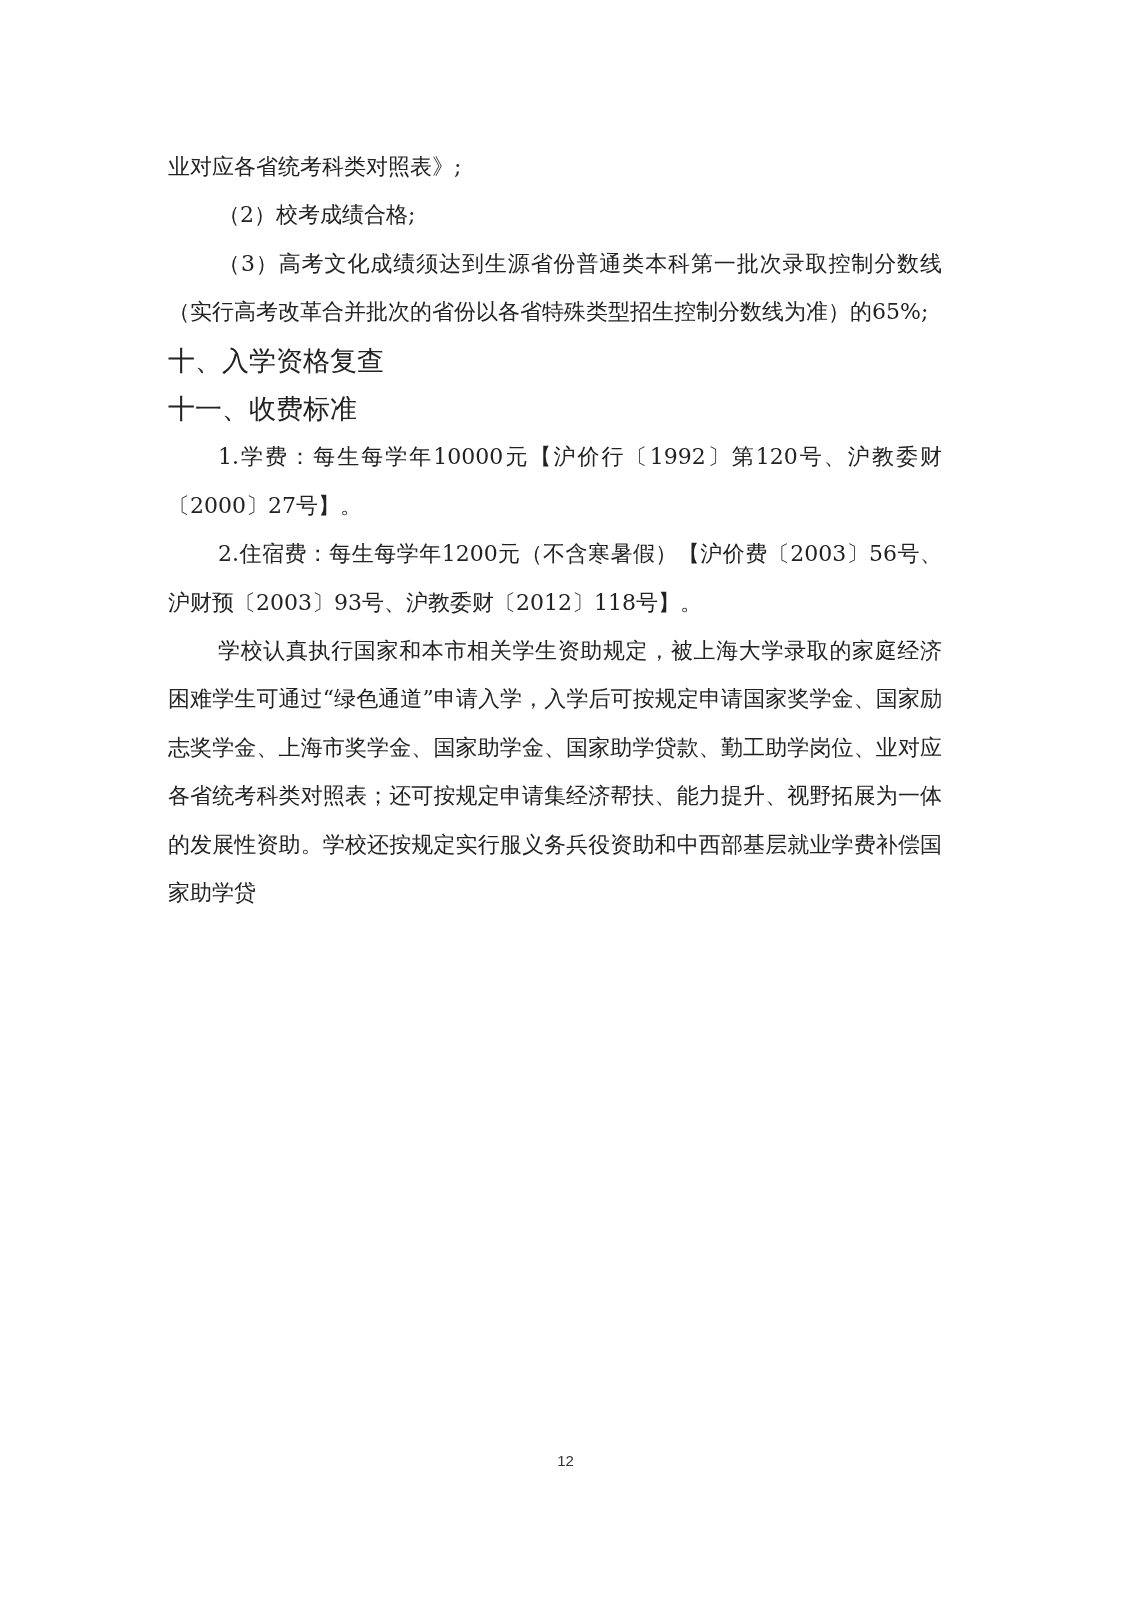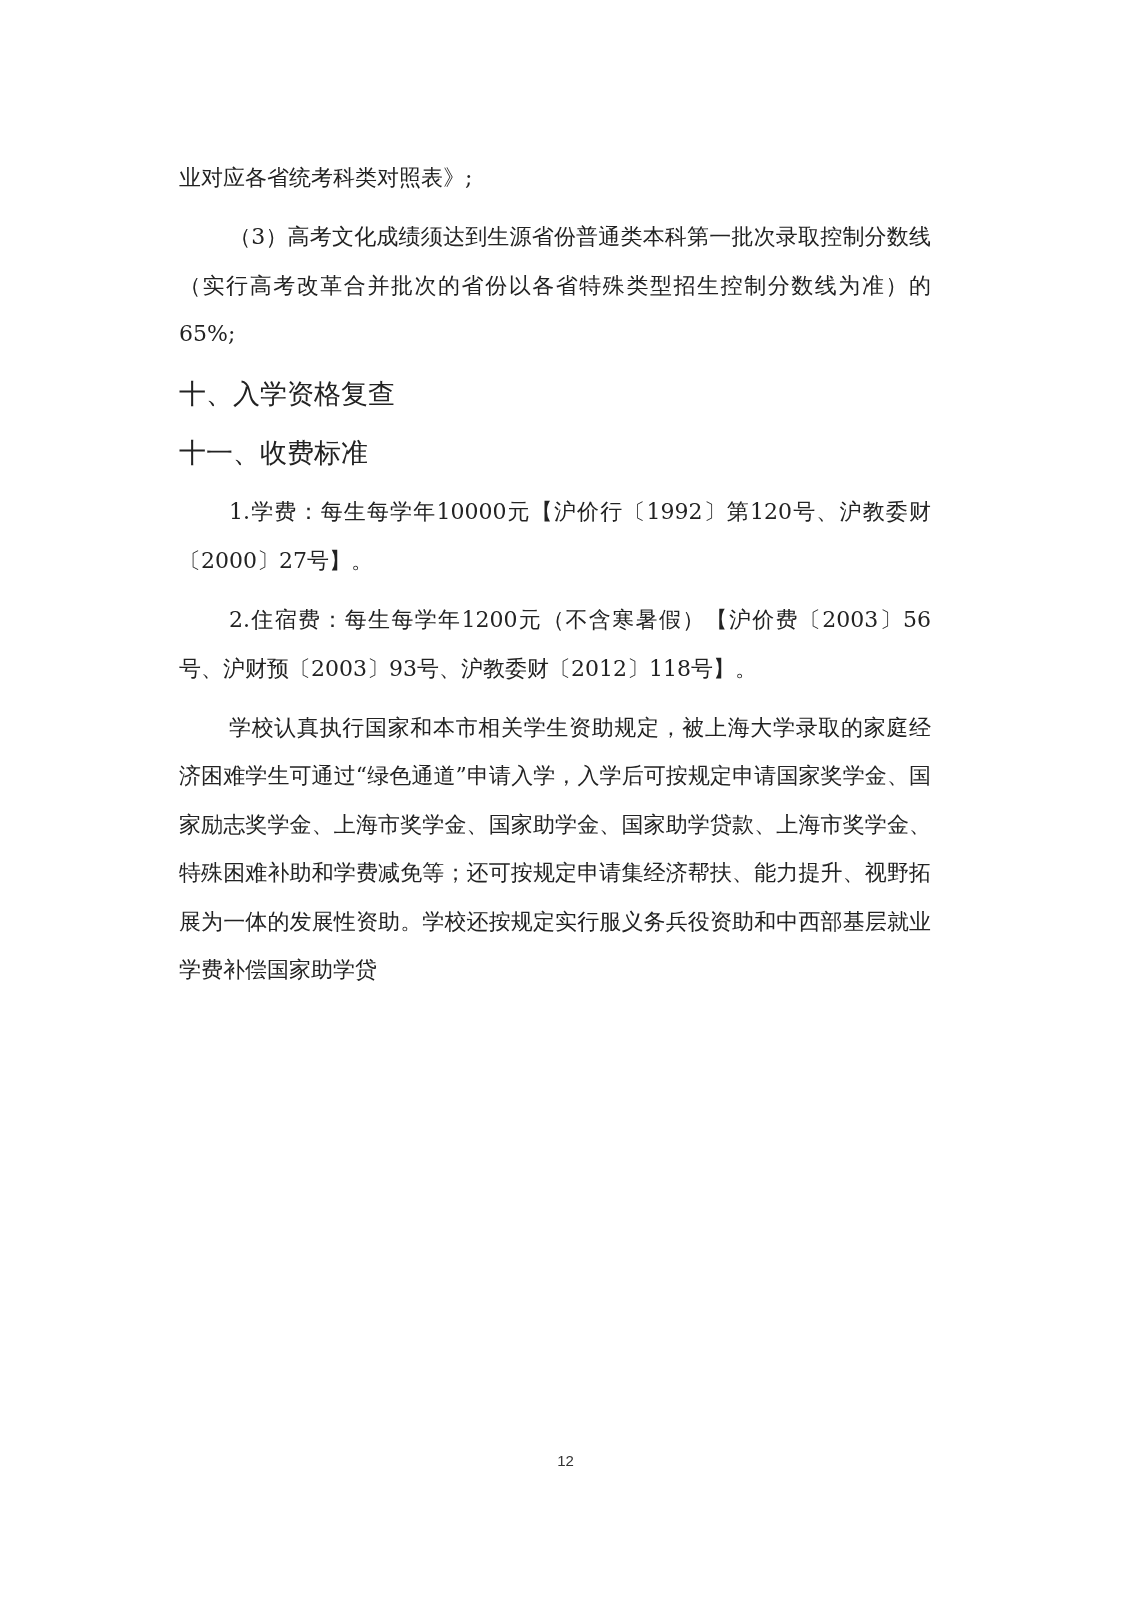--- a/index.html
+++ b/index.html
@@ -6,40 +6,41 @@
     body { width: 1131px; height: 1600px; position: relative; overflow: hidden; }
     .page {
       position: absolute; left: 0; top: 0; width: 1131px; height: 1600px; background: #fff;
     }
     .content {
       position: absolute; left: 168px; top: 143px; width: 774px;
       font-family: "DejaVu Serif", "Liberation Serif", serif;
       font-size: 22px; color: #222; line-height: 48.4px;
       text-align: justify;
     }
-    .content p { margin: 11px; }
+    .content p { margin: 0; }
     .indent { text-indent: 50px; }
     .heading { font-family: "DejaVu Sans", "Liberation Sans", sans-serif; font-size: 27px; }
     .bold { font-weight: bold; font-family: "DejaVu Sans", "Liberation Sans", sans-serif; }
     .page-number {
       position: absolute; top: 1452px; left: 0; width: 1131px; text-align: center;
       font-family: "Liberation Sans", sans-serif; font-size: 15px; color: #333;
     }
   </style>
 </head>
 <body>
 
 <div class="page">
   <div class="content">
     <p>业对应各省统考科类对照表》;</p>
+    <p class="indent">（2）校考成绩合格;</p>
     <p class="indent">（3）高考文化成绩须达到生源省份普通类本科第一批次录取控制分数线（实行高考改革合并批次的省份以各省特殊类型招生控制分数线为准）的65%;</p>
 
     <p class="heading">十、入学资格复查</p>
 
     <p class="heading">十一、收费标准</p>
     <p class="indent">1.学费：每生每学年10000元【沪价行〔1992〕第120号、沪教委财〔2000〕27号】。</p>
     <p class="indent">2.住宿费：每生每学年1200元（不含寒暑假）【沪价费〔2003〕56号、沪财预〔2003〕93号、沪教委财〔2012〕118号】。</p>
 
-    <p class="indent">学校认真执行国家和本市相关学生资助规定，被上海大学录取的家庭经济困难学生可通过“绿色通道”申请入学，入学后可按规定申请国家奖学金、国家励志奖学金、上海市奖学金、国家助学金、国家助学贷款、上海市奖学金、特殊困难补助和学费减免等；还可按规定申请集经济帮扶、能力提升、视野拓展为一体的发展性资助。学校还按规定实行服义务兵役资助和中西部基层就业学费补偿国家助学贷</p>
+    <p class="indent">学校认真执行国家和本市相关学生资助规定，被上海大学录取的家庭经济困难学生可通过“绿色通道”申请入学，入学后可按规定申请国家奖学金、国家励志奖学金、上海市奖学金、国家助学金、国家助学贷款、勤工助学岗位、业对应各省统考科类对照表；还可按规定申请集经济帮扶、能力提升、视野拓展为一体的发展性资助。学校还按规定实行服义务兵役资助和中西部基层就业学费补偿国家助学贷</p>
   </div>
 
   <div class="page-number">12</div>
 </div>
 
 </body></html>

